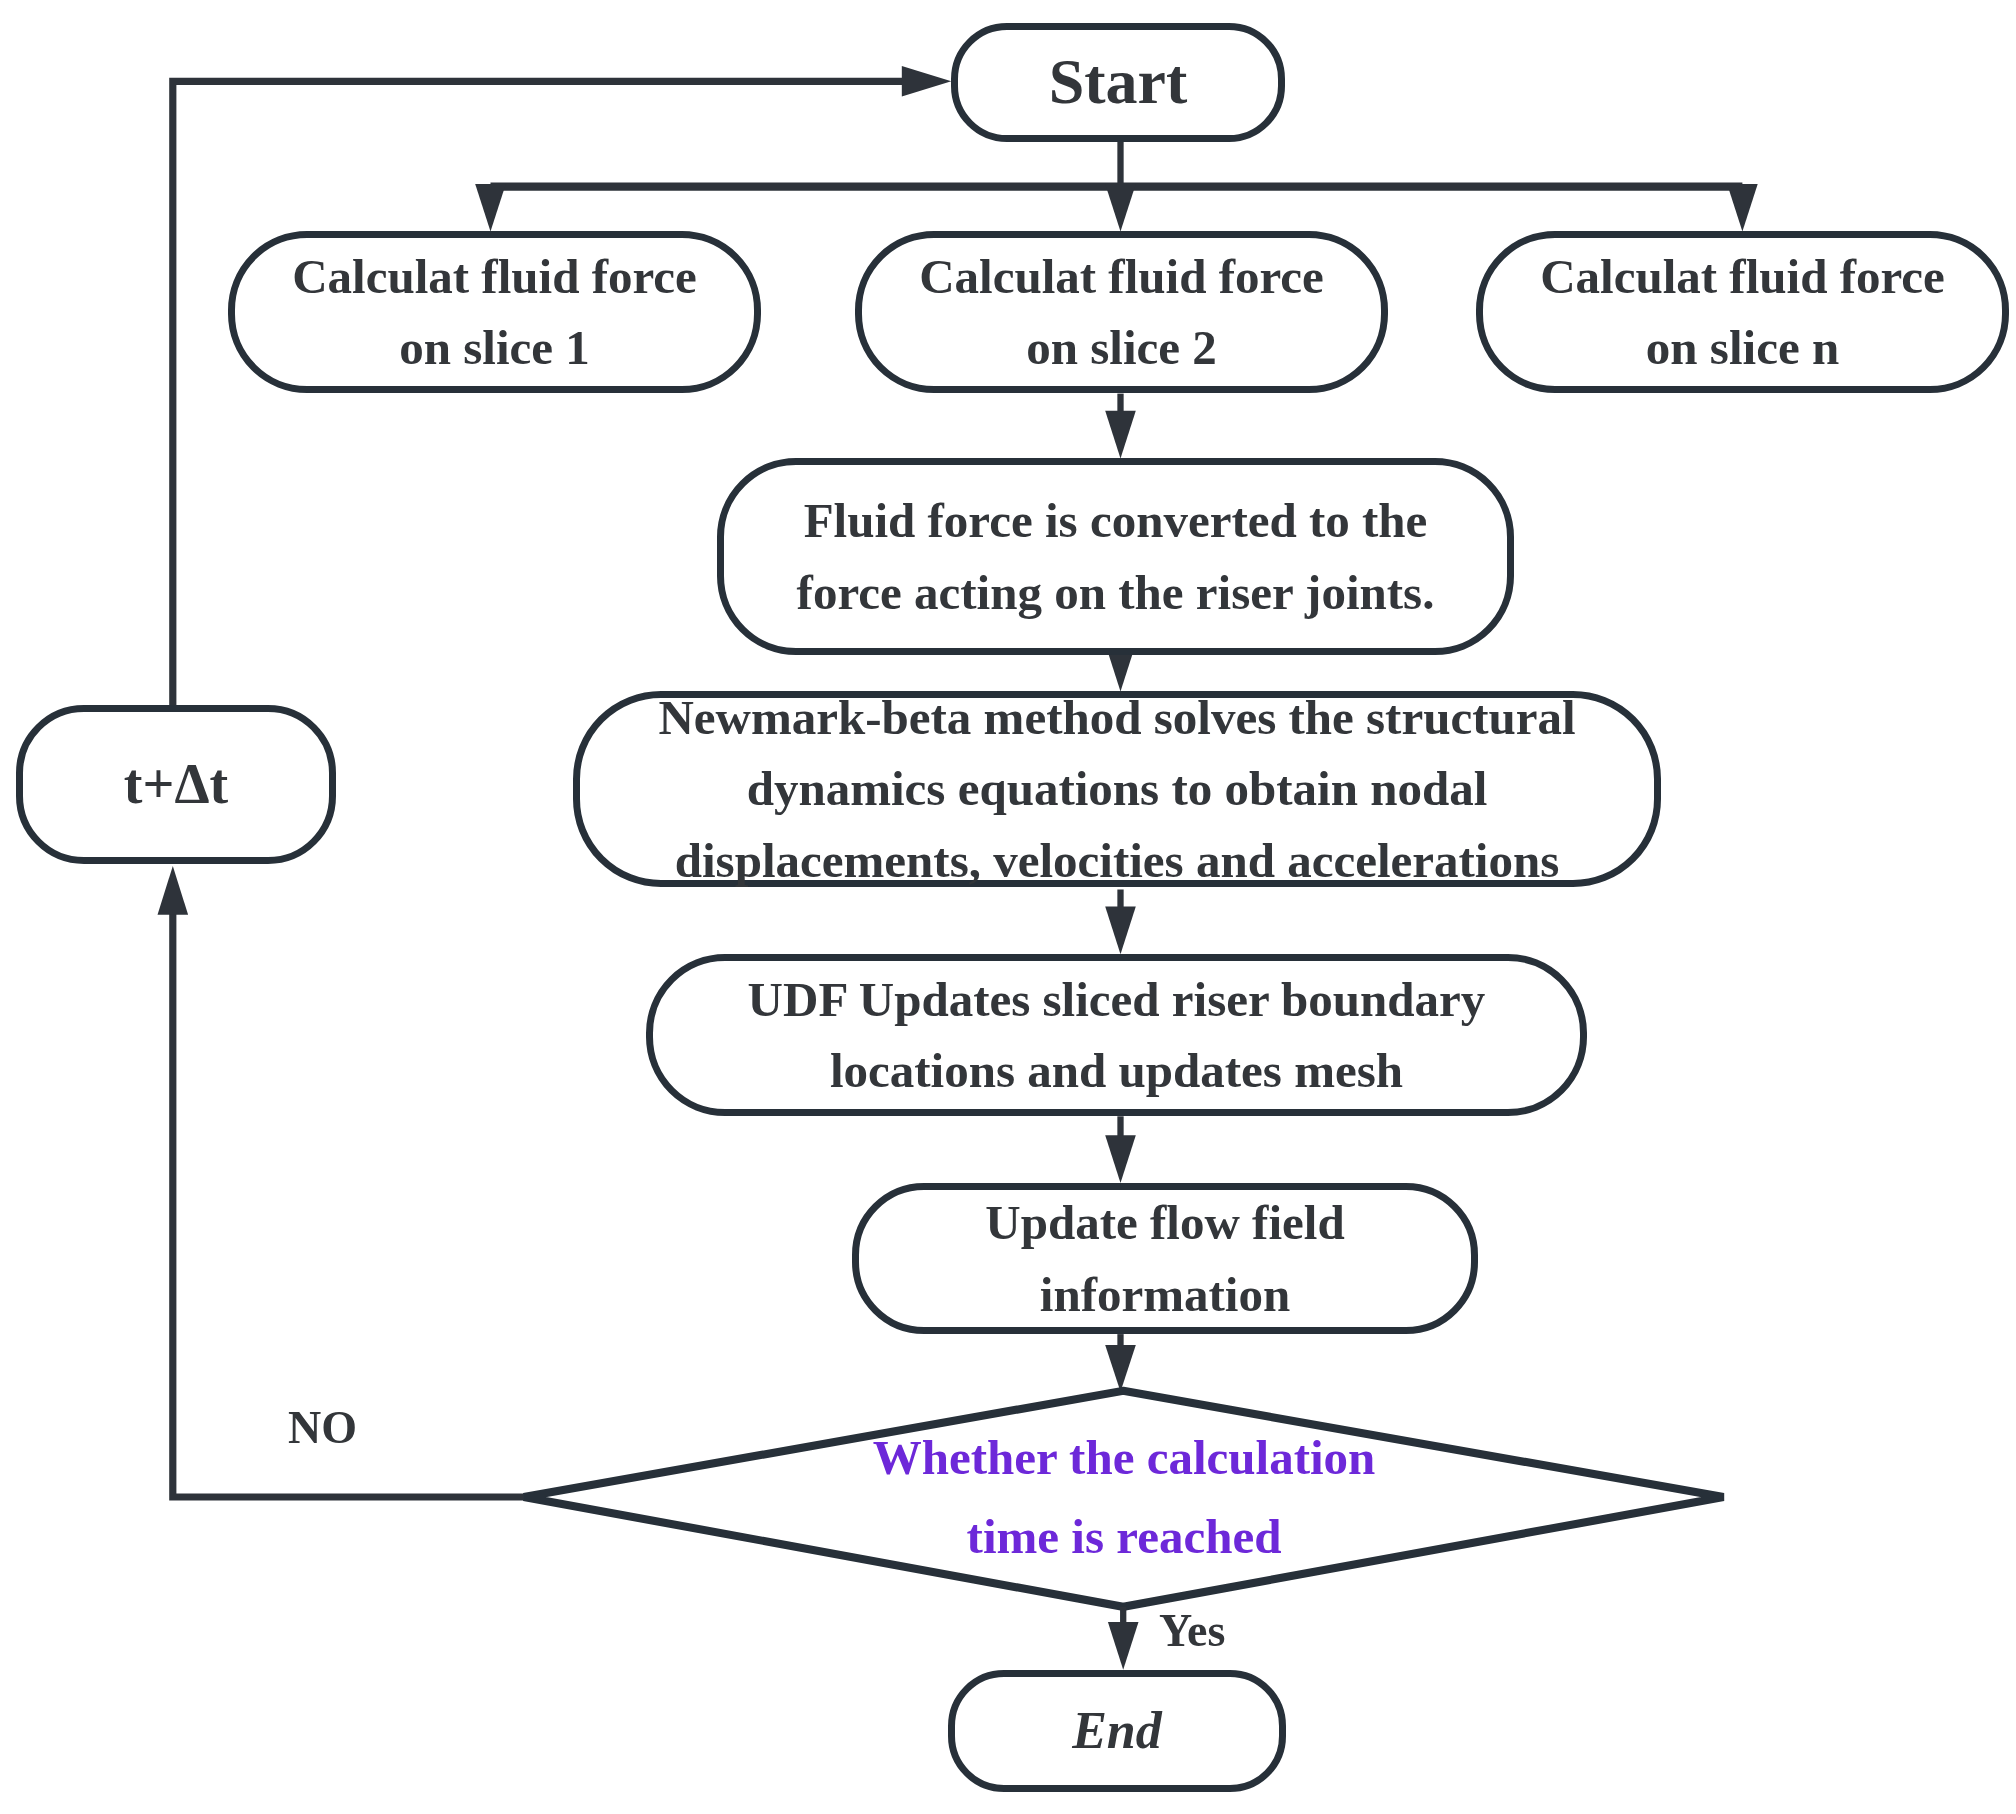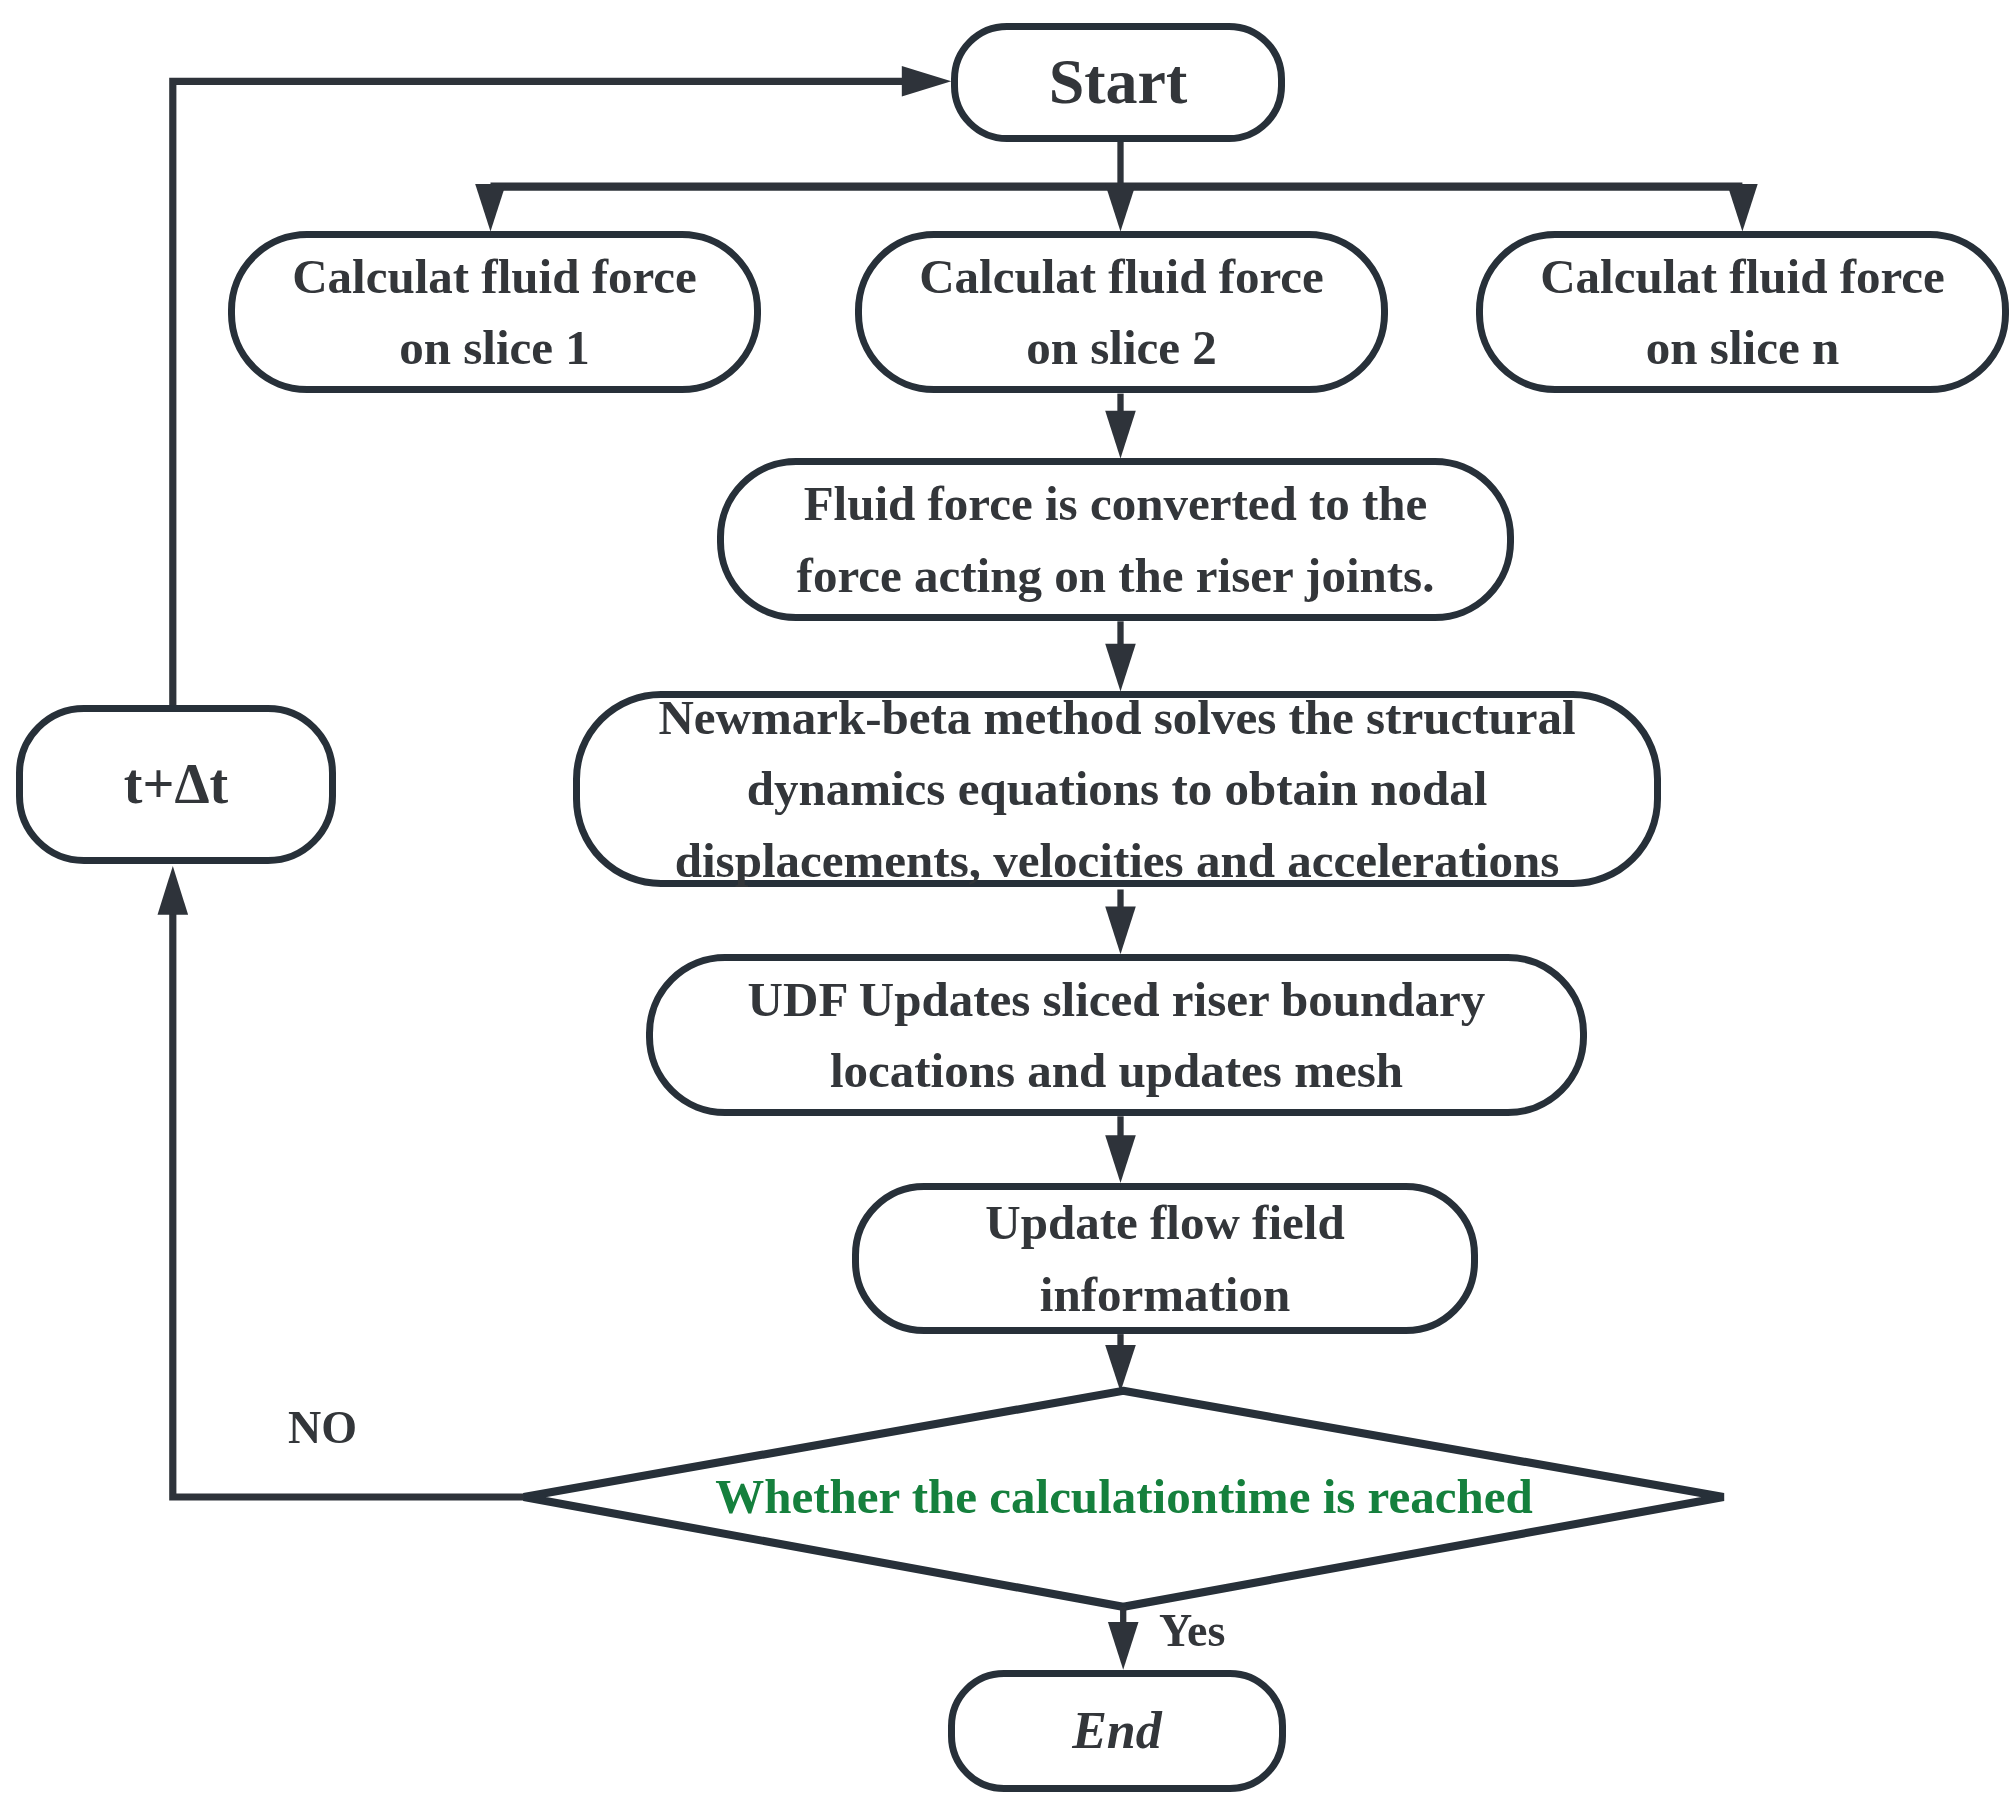--- a/index.html
+++ b/index.html
@@ -19,31 +19,31 @@
     justify-content:center; align-items:center; text-align:center;
     background:#ffffff; border:7.2px solid #273039;
     color:#33363a; font-weight:bold; line-height:1.45; font-size:49px;
   }
   .node span { white-space:nowrap; }
 
   #start   { left:951px; top:22.5px;   width:334px;  height:119px; border-radius:56px; font-size:64px; }
   #slice1  { left:228px;  top:231px;  width:533px;  height:162px; border-radius:79px; }
   #slice2  { left:855px;  top:231px;  width:533px;  height:162px; border-radius:79px; }
   #slicen  { left:1476px; top:231px;  width:533px;  height:162px; border-radius:79px; }
-  #convert { left:717px;  top:458px;  width:797px;  height:163px; border-radius:79px; }
+  #convert { left:717px;  top:458px;  width:797px;  height:197px; border-radius:79px; }
   #newmark { left:573px;  top:691px;  width:1088px; height:196px; border-radius:88px; }
   #udf     { left:646px;  top:954px; width:941px; height:162px; border-radius:79px; }
   #updatef { left:852px;  top:1183px; width:626px;  height:151px; border-radius:72px; }
   #tdt     { left:16px;   top:705px;  width:320px;  height:159px; border-radius:68px; font-size:56px; }
   #endn    { left:948px; top:1670px; width:338px;  height:122px; border-radius:56px; font-size:52px;font-style:italic; }
 
   .decision-label {
     position:absolute; left:524px; top:1402px; width:1200px; height:191px;
-    display:flex; flex-direction:row; justify-content:center; align-items:center;
-    text-align:center; color:#15803d; font-weight:bold;
+    display:flex; flex-direction:column; justify-content:center; align-items:center;
+    text-align:center; color:#6d28d9; font-weight:bold;
     font-size:49px; line-height:1.6; background:transparent;
   }
   .decision-label span { white-space:nowrap; }
 
   .edge-label {
     position:absolute; color:#33363a; font-weight:bold; font-size:46px;
     white-space:nowrap;
   }
   #no-label  { left:288px;  top:1401px; }
   #yes-label { left:1159px; top:1604px; }

